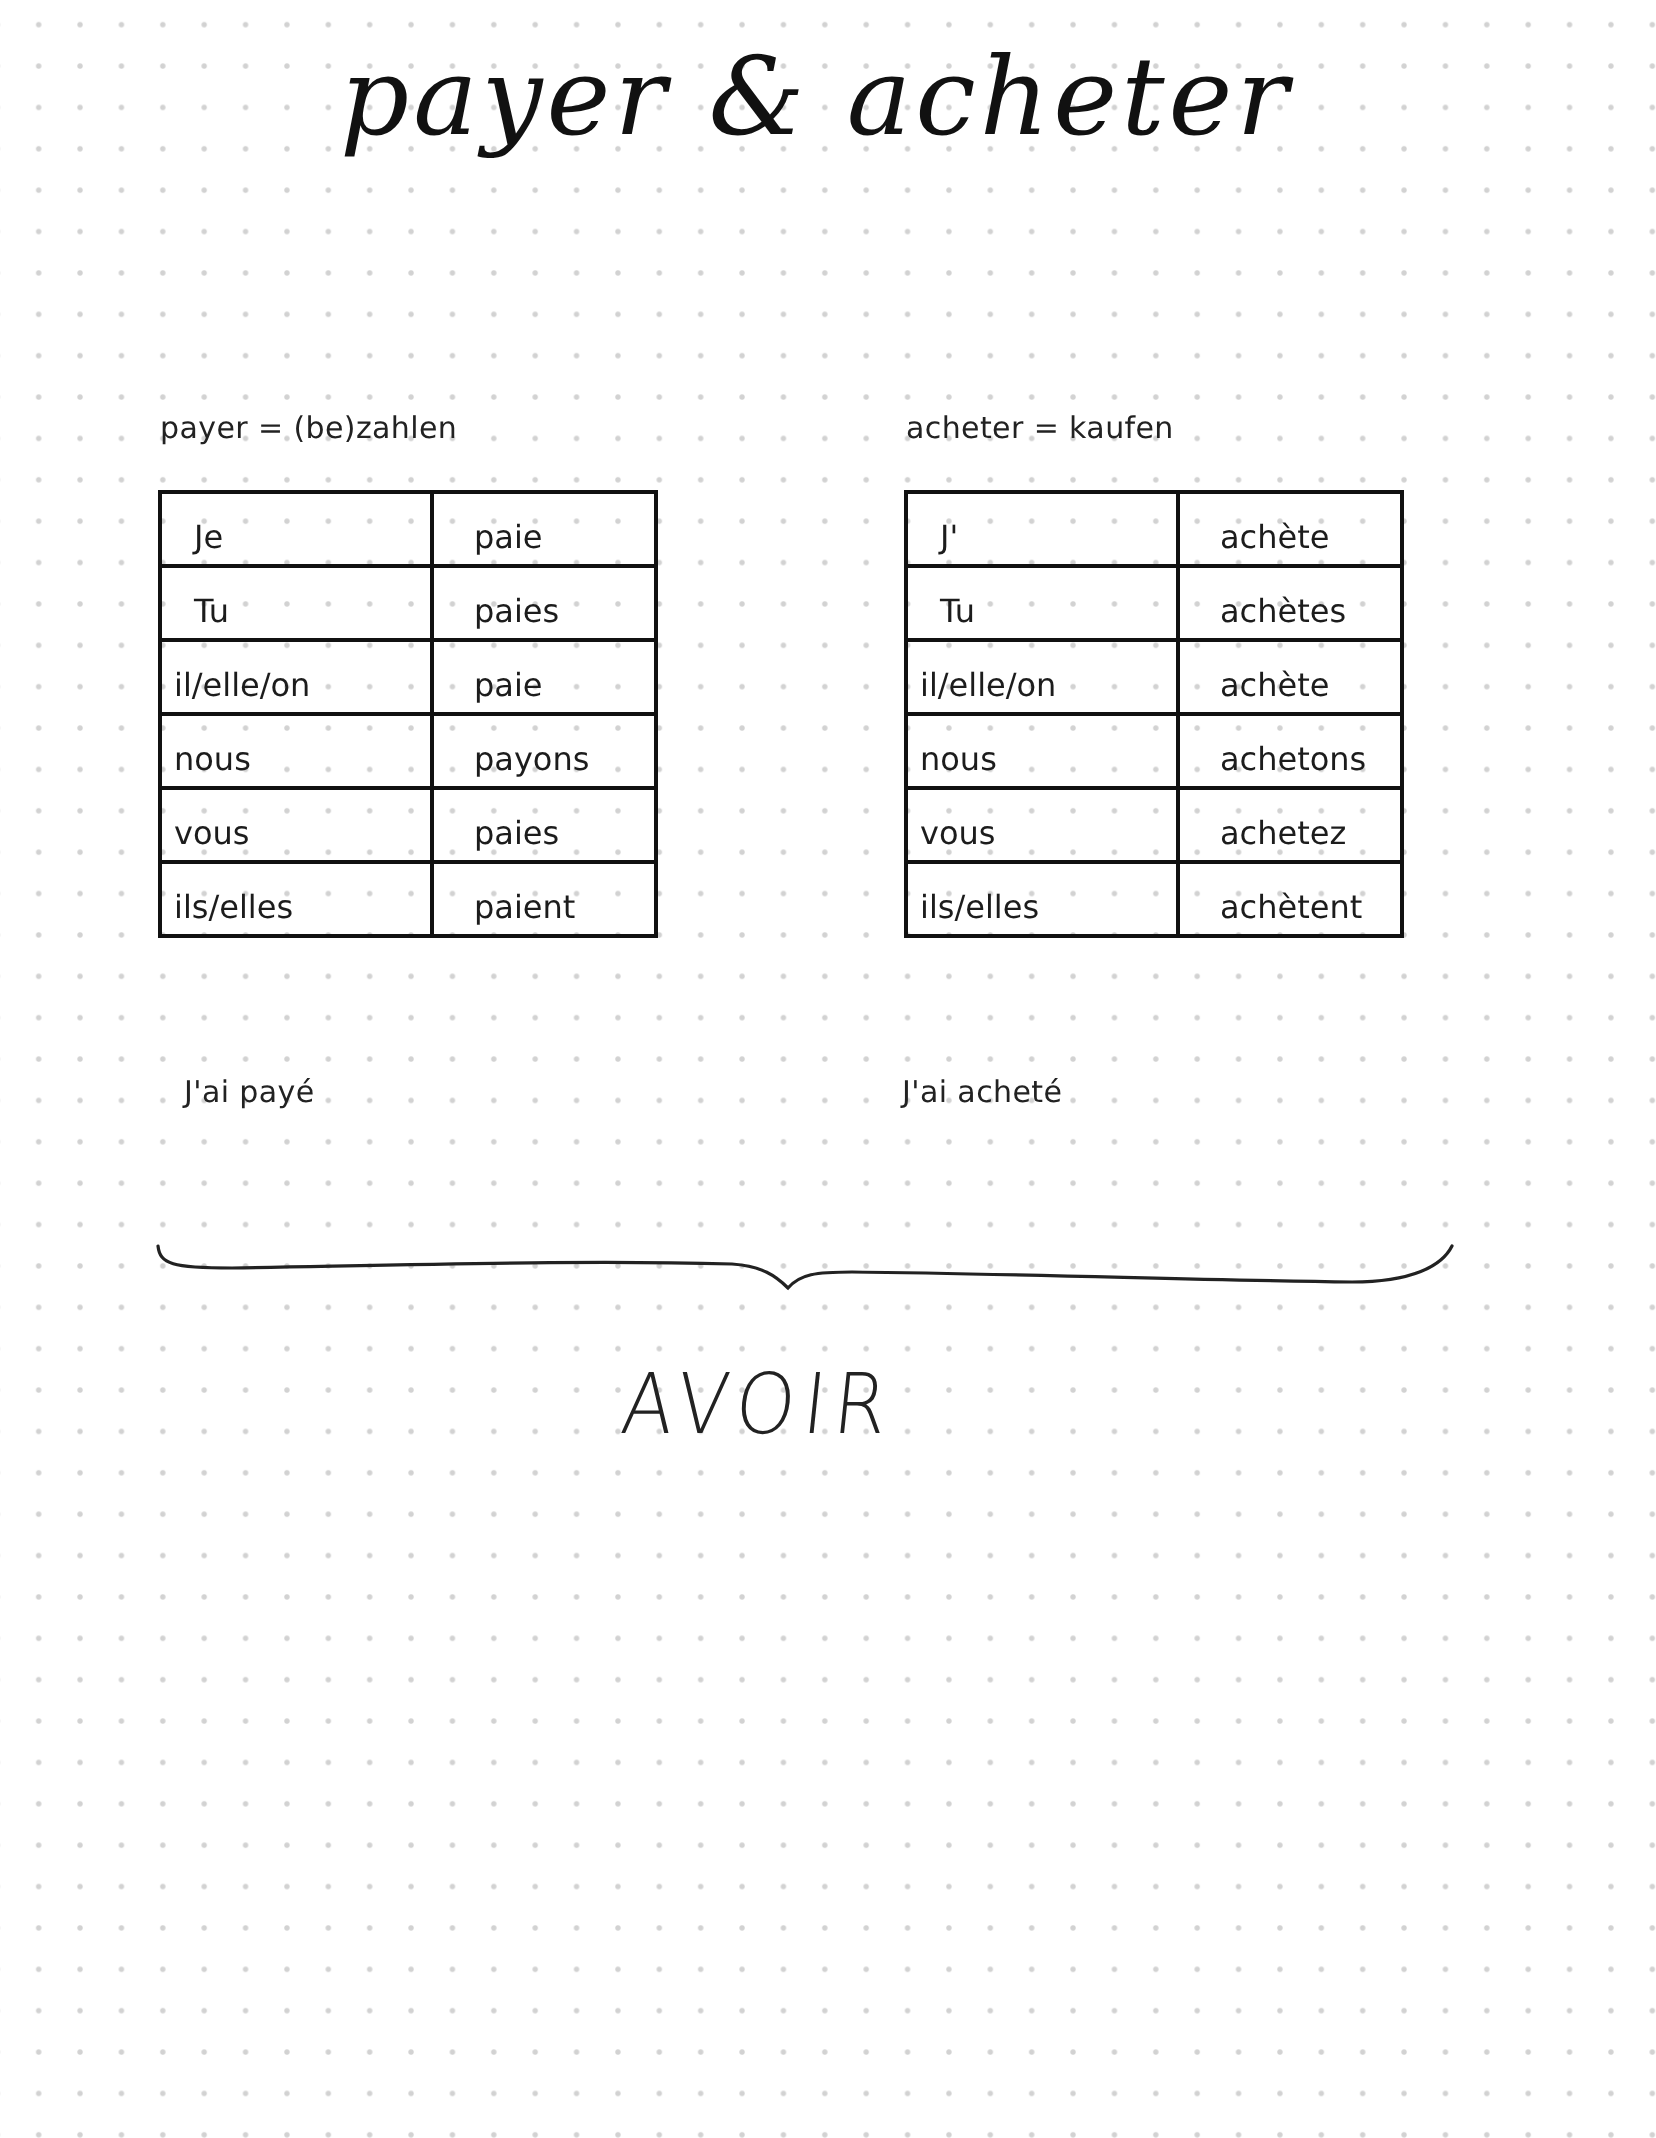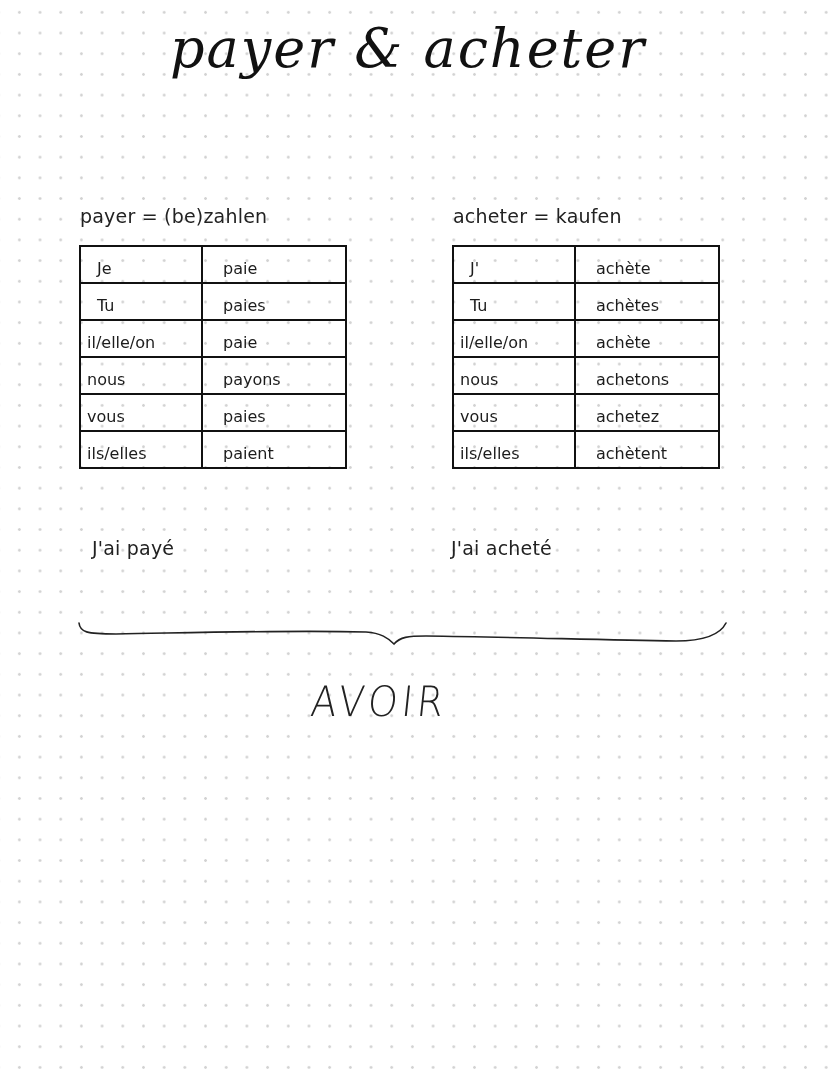--- a/index.html
+++ b/index.html
@@ -12,33 +12,33 @@
     font-family: "DejaVu Sans", sans-serif;
     color: #1a1a1a;
   }
   .title {
     position: absolute; left: 170px; top: 22px; width: 500px;
     font-family: "DejaVu Serif", serif; font-style: italic;
     font-size: 54px; letter-spacing: 2px; font-weight: 300;
     color: #111; white-space: nowrap; line-height: 1;
   }
   .label {
-    position: absolute; font-size: 19px; color: #222; white-space: nowrap;
+    position: absolute; font-size: 15px; color: #222; white-space: nowrap;
     letter-spacing: 0.2px;
   }
   table.conj {
     position: absolute; border-collapse: collapse;
   }
   table.conj td {
     border: 2px solid #111; height: 37px; padding: 0 0 0 6px;
     font-size: 16px; color: #1c1c1c; vertical-align: bottom;
     padding-bottom: 4px; box-sizing: border-box; white-space: nowrap;
   }
-  table.conj td.pron { width: 122px; }
-  table.conj td.verb { width: 144px; padding-left: 20px; }
+  table.conj td.pron { width: 136px; }
+  table.conj td.verb { width: 112px; padding-left: 20px; }
   table.conj td.indent { padding-left: 16px; }
   .brace { position: absolute; left: 76px; top: 618px; }
   .avoir {
     position: absolute; left: 311px; top: 680px;
     font-size: 38px; font-family: "DejaVu Sans", sans-serif; font-weight: 200;
     letter-spacing: 4px; color: #222; transform: skewX(-6deg) scaleY(1.1);
   }
 </style>
 </head>
 <body>

